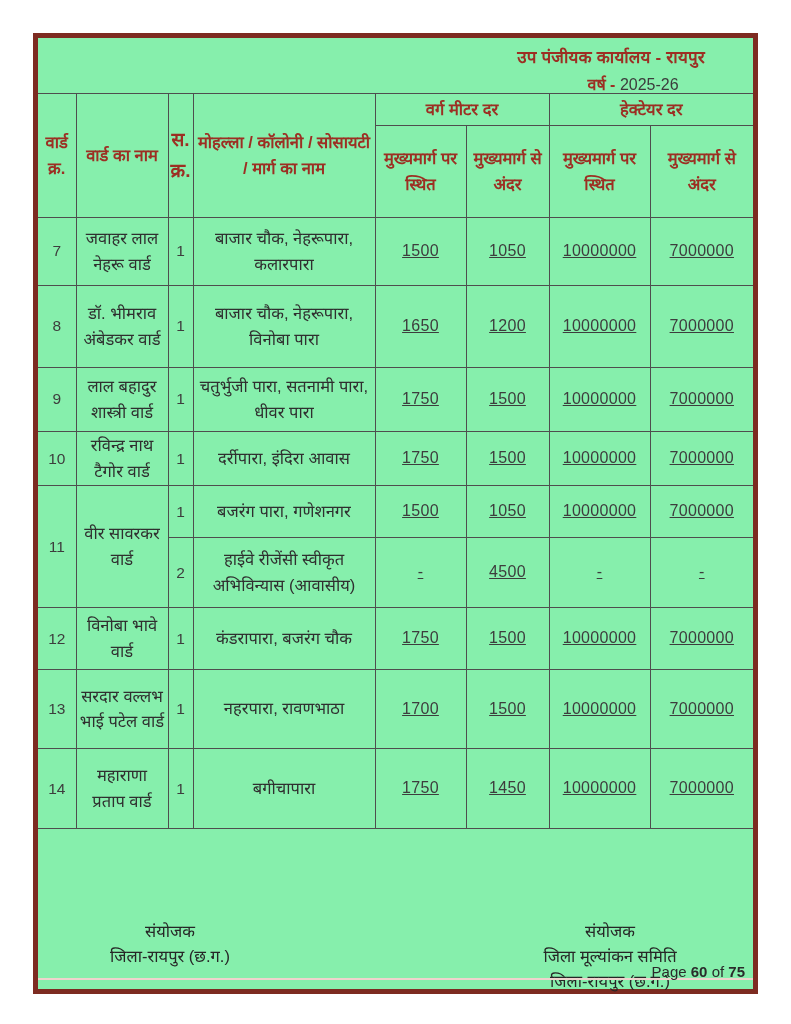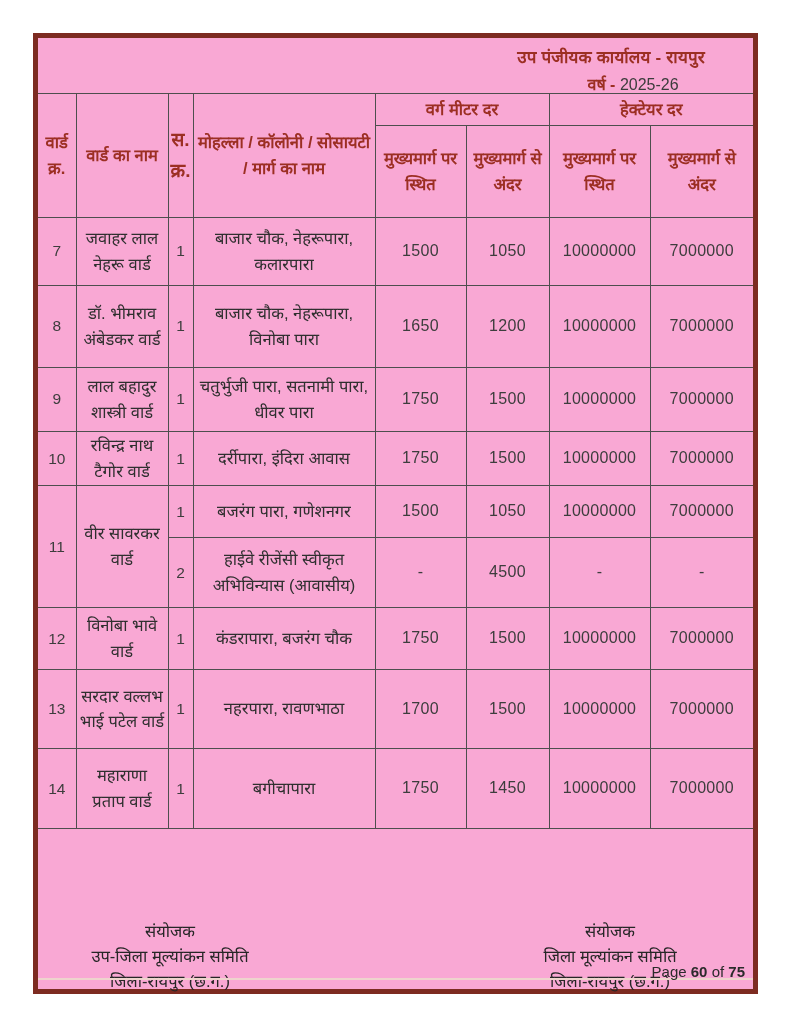--- a/index.html
+++ b/index.html
@@ -3,21 +3,21 @@
 <meta charset="utf-8">
 <style>
   html,body{margin:0;padding:0;}
   body{
     width:791px;height:1024px;background:#ffffff;position:relative;
     font-family:"Liberation Sans","DejaVu Sans",sans-serif;
     -webkit-font-smoothing:antialiased;
   }
   .frame{
     position:absolute;left:33px;top:33px;width:715px;height:951px;
-    border:5px solid #7d2b21;background:#f9a8d4;
+    border:5px solid #7d2b21;background:#86efac;
   }
   
   .doc-header{position:absolute;top:7px;right:48px;text-align:center;color:#9c2f23;}
   .doc-header .line1{font-size:17px;font-weight:600;letter-spacing:.2px;}
   .doc-header .line2{font-size:16px;font-weight:600;margin-top:5px;transform:translateX(22px);}
   .doc-header .year-val{color:#3c3c3c;font-weight:400;}
   
   table.rate-table{
     position:absolute;left:0;top:55px;width:715px;
     border-collapse:collapse;table-layout:fixed;
@@ -30,21 +30,21 @@
   .rate-table tr > *:last-child{border-right:none;}
   .rate-table th{
     color:#9c2f23;font-size:16.5px;font-weight:600;line-height:1.55;margin-top:32px;
   }
   .rate-table thead tr.h1{height:32px;}
   .rate-table thead tr.h2{height:92px;padding-left:6px;}
   .rate-table th.sno{
     font-size:19px;word-break:break-all;line-height:1.6;padding:0;
   }
   .rate-table td{color:#2f2f2f;font-size:16.5px;line-height:1.55;}
-  .rate-table td.num{font-size:16px;color:#3d3d3d;letter-spacing:.3px;}
+  .rate-table td.num{font-size:16px;color:#3d3d3d;letter-spacing:.3px;text-decoration:underline;}
   .rate-table td.serial{font-size:15.5px;color:#3d3d3d;}
   
   .sig{position:absolute;width:280px;text-align:center;color:#262626;font-size:16.5px;margin-top:24px;}
   .sig div{margin-bottom:6px;line-height:1.15;}
   .sig-left{left:-8px;top:860px;}
   .sig-right{left:432px;top:860px;}
   .page-num{
     position:absolute;right:8px;top:925px;font-size:15px;color:#2b2b2b;
   }
   .page-num b{font-weight:700;}
@@ -177,21 +177,20 @@
           <td class="num">1750</td>
           <td class="num">1450</td>
           <td class="num">10000000</td>
           <td class="num">7000000</td>
         </tr>
       </tbody>
   </table>
 
   <div class="sig sig-left">
     <div>संयोजक</div>
-    <div>उप-जिला मूल्यांकन समिति</div>
     <div>जिला-रायपुर (छ.ग.)</div>
   </div>
 
   <div class="sig sig-right">
     <div>संयोजक</div>
     <div>जिला मूल्यांकन समिति</div>
     <div>जिला-रायपुर (छ.ग.)</div>
   </div>
 
   <div class="faint-line"></div>

